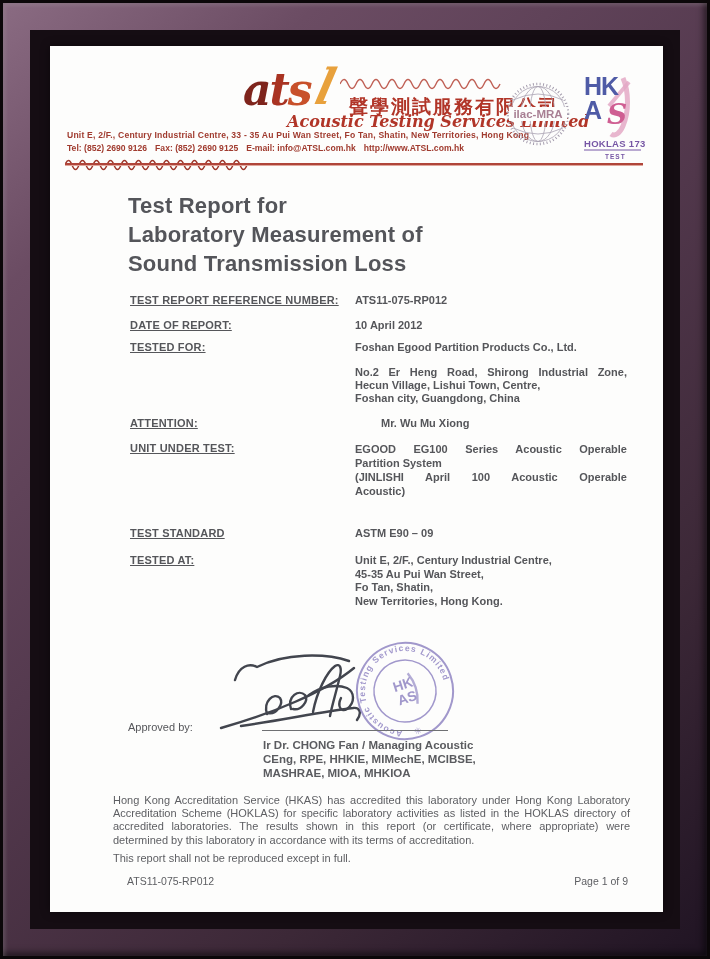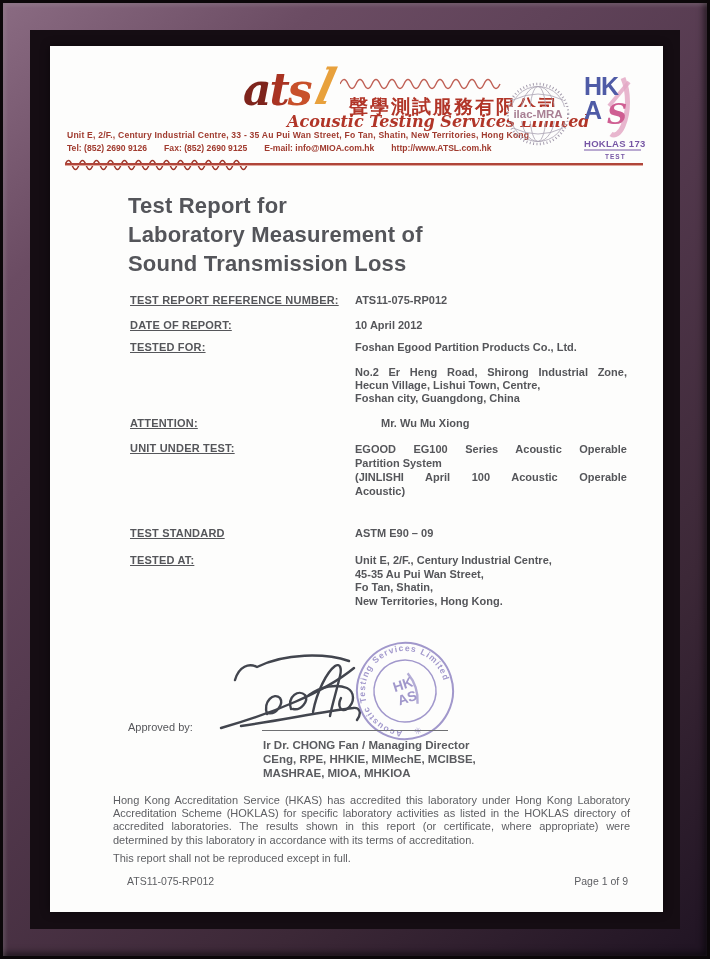--- a/index.html
+++ b/index.html
@@ -30,21 +30,21 @@
          font-size:44px;line-height:44px;letter-spacing:-2px;}
   .brand span{display:inline-block;}
   .b-a{color:#7e241c;}
   .b-t{color:#a93322;}
   .b-s{color:#c8502a;}
   .b-l{color:#e8a13c;transform:skewX(-14deg) scaleY(1.12);transform-origin:bottom;}
   .cn-name{left:299px;top:48px;font-size:19px;font-weight:bold;letter-spacing:2px;color:#b13528;}
   .en-name{left:237px;top:66px;font-family:"DejaVu Serif",serif;font-style:italic;font-weight:bold;
            font-size:16px;color:#b13528;}
   .addr{left:17px;top:84px;font-size:8.6px;font-weight:bold;color:#a03b2f;letter-spacing:.2px;}
-  .contact{left:17px;top:97px;font-size:8.6px;font-weight:bold;color:#a03b2f;display:flex;gap:17px;}
+  .contact{left:17px;top:97px;font-size:8.6px;font-weight:bold;color:#a03b2f;display:flex;gap:8px;}
   .rule{left:15px;top:117px;width:578px;height:0;border-top:2px solid #b0453a;border-bottom:1px solid #e0a79c;}
   
   .title{left:78px;top:145px;font-size:22px;line-height:29px;font-weight:bold;color:#54555a;letter-spacing:.2px;}
   
   .lbl{font-size:11px;font-weight:bold;color:#55565a;letter-spacing:.2px;}
   .val{font-size:11px;font-weight:bold;color:#55565a;width:272px;line-height:13px;}
   .val.lh14{line-height:14px;}
   .just{text-align:justify;text-align-last:justify;}
   .col-l{left:80px;text-decoration:underline;}
   .col-v{left:305px;}
@@ -82,21 +82,21 @@
   <svg class="abs" style="left:290px;top:28px;width:162px;height:16px;" viewBox="0 0 162 16">
     <path d="M0,10 q4,-9 8,0 t8,0 t8,0 t8,0 t8,0 t8,0 t8,0 t8,0 t8,0 t8,0 t8,0 t8,0 t8,0 t8,0 t8,0 t8,0 t8,0 t8,0 t8,0 t8,0" fill="none" stroke="#c06156" stroke-width="1.4"></path>
   </svg>
 
   <div class="abs cn-name">聲學測試服務有限公司</div>
   <div class="abs en-name">Acoustic Testing Services Limited</div>
   <div class="abs addr">Unit E, 2/F., Century Industrial Centre, 33 - 35 Au Pui Wan Street, Fo Tan, Shatin, New Territories, Hong Kong</div>
   <div class="abs contact">
     <span>Tel: (852) 2690 9126</span>
     <span>Fax: (852) 2690 9125</span>
-    <span>E-mail: info@MIOA.com.hk</span>
+    <span>E-mail: info@ATSL.com.hk</span>
     <span>http://www.ATSL.com.hk</span>
   </div>
 
   <svg class="abs" style="left:456px;top:36px;width:64px;height:64px;" viewBox="0 0 64 64">
     <circle cx="32" cy="32" r="30" fill="none" stroke="#a59dae" stroke-width="2.6" stroke-dasharray="1,2.4"></circle>
     <circle cx="32" cy="32" r="27.5" fill="none" stroke="#aaa2b2" stroke-width="0.8"></circle>
     <ellipse cx="32" cy="32" rx="8" ry="27.5" fill="none" stroke="#aaa2b2" stroke-width="0.8"></ellipse>
     <ellipse cx="32" cy="32" rx="17" ry="27.5" fill="none" stroke="#aaa2b2" stroke-width="0.8"></ellipse>
     <path d="M7,18 Q32,6 57,18" fill="none" stroke="#aaa2b2" stroke-width="0.8"></path>
     <path d="M7,46 Q32,58 57,46" fill="none" stroke="#aaa2b2" stroke-width="0.8"></path>
@@ -184,21 +184,21 @@
       <text x="52" y="97" text-anchor="middle" font-size="9" fill="#8b7fc0" font-family="Liberation Sans, sans-serif">✳</text>
       <text x="52" y="50" text-anchor="middle" font-size="14" font-weight="bold" fill="#8b7fc0" font-family="Liberation Sans, sans-serif">HK</text>
       <text x="52" y="64" text-anchor="middle" font-size="14" font-weight="bold" fill="#8b7fc0" font-family="Liberation Sans, sans-serif">AS</text>
       <path d="M60,36 C64,46 64,58 60,68" fill="none" stroke="#8b7fc0" stroke-width="2.4" opacity="0.8"></path>
     </g>
   </svg>
 
   <div class="abs approved">Approved by:</div>
   <div class="abs sigline"></div>
   <div class="abs namblk">
-    <div>Ir Dr. CHONG Fan / Managing Director</div>
+    <div>Ir Dr. CHONG Fan / Managing Acoustic</div>
     <div>CEng, RPE, HHKIE, MIMechE, MCIBSE,</div>
     <div>MASHRAE, MIOA, MHKIOA</div>
   </div>
 
   <div class="abs foot-para">Hong Kong Accreditation Service (HKAS) has accredited this laboratory under Hong Kong Laboratory Accreditation Scheme (HOKLAS) for specific laboratory activities as listed in the HOKLAS directory of accredited laboratories. The results shown in this report (or certificate, where appropriate) were determined by this laboratory in accordance with its terms of accreditation.</div>
   <div class="abs foot-note">This report shall not be reproduced except in full.</div>
   <div class="abs foot-ref">ATS11-075-RP012</div>
   <div class="abs foot-page">Page 1 of 9</div>
 
 </div>

